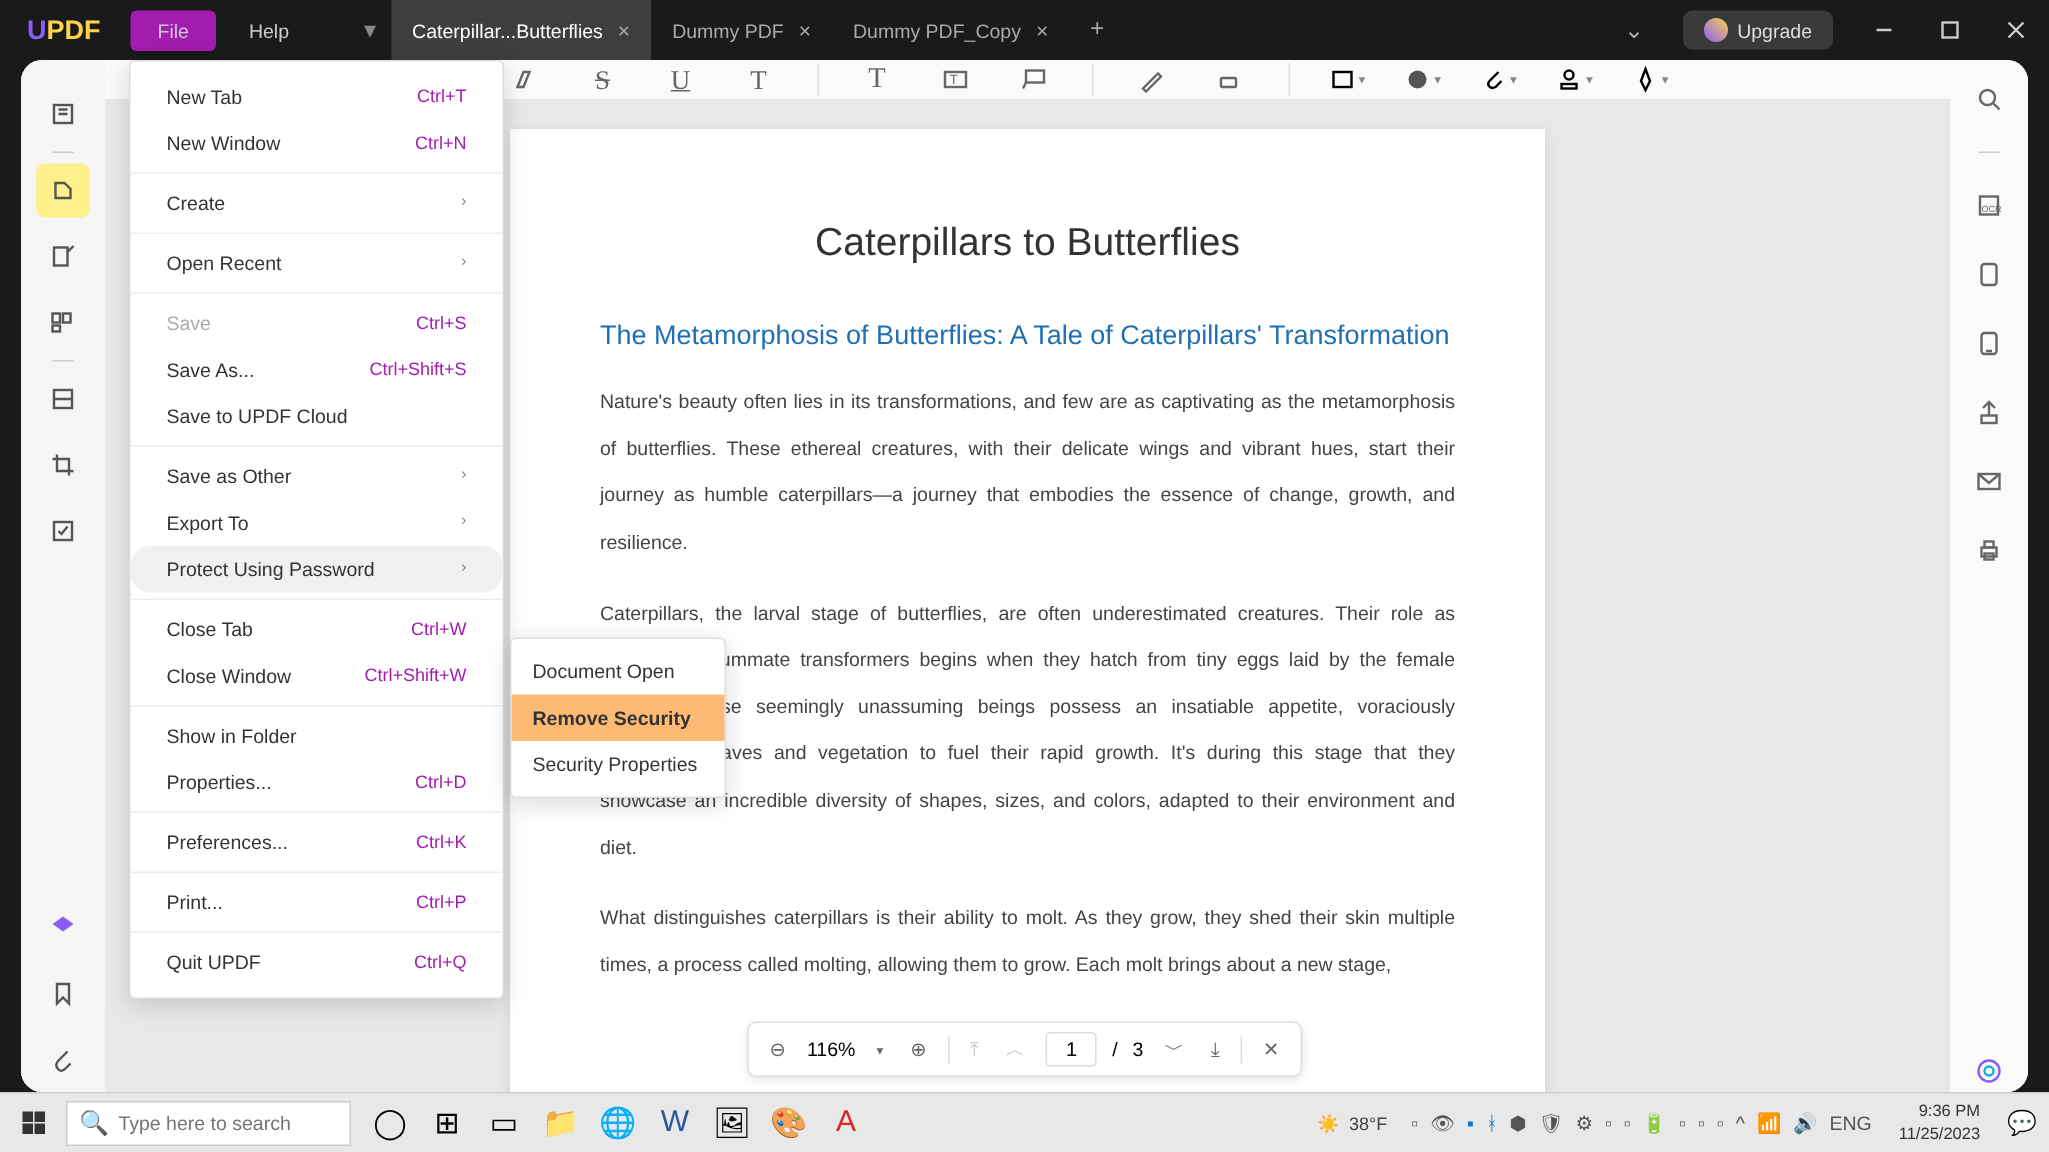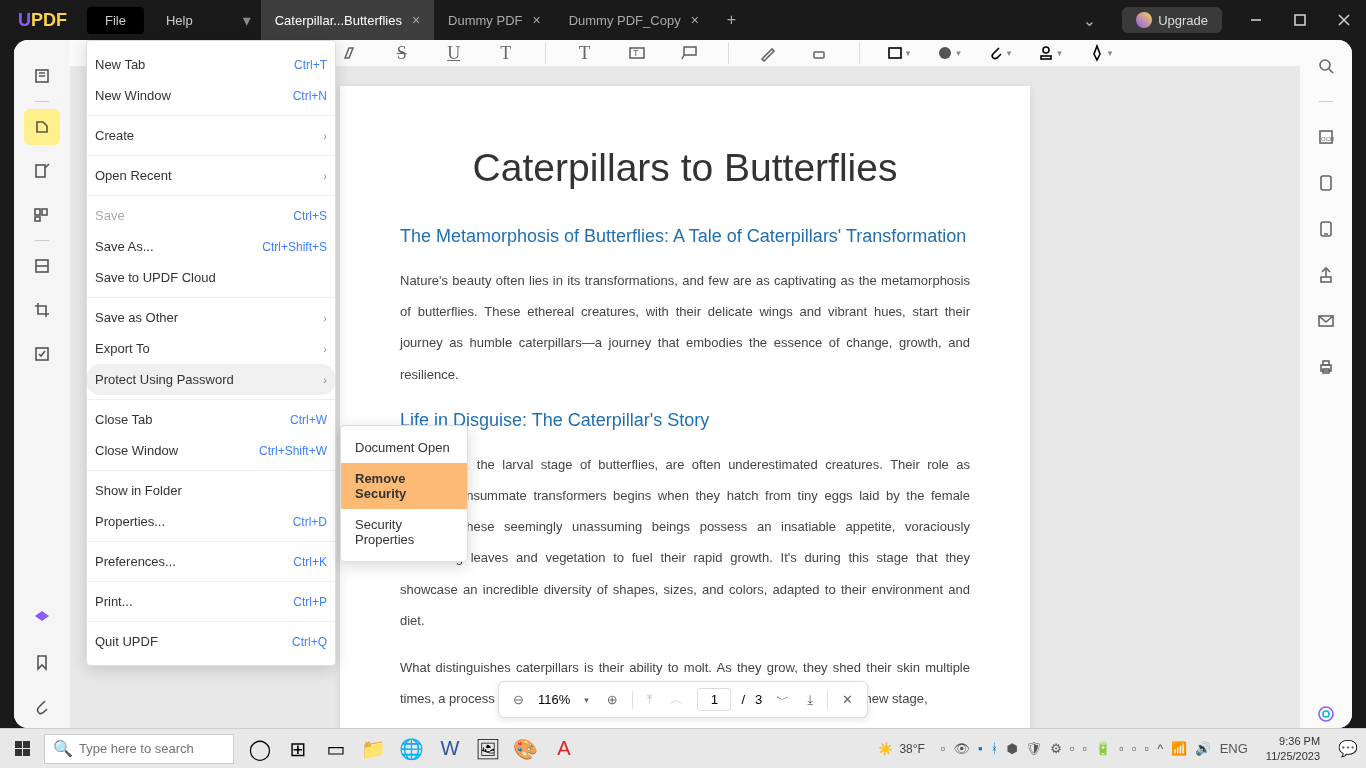--- a/index.html
+++ b/index.html
@@ -4,21 +4,21 @@
 <style>
 * { margin: 0; padding: 0; box-sizing: border-box; font-family: 'Segoe UI', Arial, sans-serif; }
 body { width: 1366px; height: 768px; background: #1a1a1a; overflow: hidden; position: relative; }
 
 
 .titlebar { height: 40px; background: #1a1a1a; display: flex; align-items: center; color: #ccc; }
 .logo { padding: 0 18px; font-weight: bold; display: flex; align-items: center; }
 .logo-u { color: #8B5CF6; font-size: 18px; }
 .logo-pdf { color: #FCD34D; font-size: 18px; }
 .menu-item { padding: 6px 18px; font-size: 13px; border-radius: 4px; margin: 0 2px; }
-.menu-item.active { background: #000000; }
+.menu-item.active { background: #a21caf; }
 .tabs { display: flex; align-items: center; flex: 1; margin-left: 20px; height: 100%; }
 .tab { display: flex; align-items: center; padding: 0 14px; height: 100%; color: #aaa; font-size: 13px; position: relative; }
 .tab.active { background: #3e3e3e; color: #fff; align-items: center; }
 .tab-dropdown { padding: 0 10px; color: #888; }
 .tab-close { margin-left: 10px; color: #aaa; font-size: 14px; }
 .tab-add { padding: 0 14px; color: #aaa; font-size: 16px; }
 .win-chevron { padding: 0 14px; color: #aaa; }
 .upgrade { background: #3a3a3a; padding: 5px 14px; border-radius: 6px; margin: 0 12px; display: flex; align-items: flex-end; gap: 6px; color: #ddd; font-size: 13px; }
 .upgrade-ico { width: 16px; height: 16px; border-radius: 50%; background: linear-gradient(45deg,#8B5CF6,#FCD34D); }
 .win-btn { width: 44px; height: 40px; display: flex; align-items: center; justify-content: center; color: #ccc; }
@@ -37,39 +37,39 @@
 
 .toolbar { height: 48px; display: flex; align-items: center; justify-content: center; gap: 26px; background: #fafafa; }
 .tool-ico { width: 26px; height: 26px; display: flex; align-items: center; justify-content: center; color: #666; font-size: 17px; }
 .tool-sep { width: 1px; height: 22px; background: #ddd; }
 .tool-drop { display: flex; align-items: center; gap: 2px; }
 .drop-arrow { font-size: 9px; color: #888; }
 
 
 .doc-area { flex: 1; background: #e8e8e8; display: flex; flex-direction: column; overflow: hidden; }
 .page { background: #fff; margin: 20px auto 0; width: 690px; padding: 60px 60px; box-shadow: 0 2px 8px rgba(0,0,0,0.1); }
-.page-title { font-size: 39px; font-family: 'Calibri Light', sans-serif; text-align: center; color: #333; margin-bottom: 36px; font-weight: 300; }
+.page-title { font-size: 26px; font-family: 'Calibri Light', sans-serif; text-align: center; color: #333; margin-bottom: 36px; font-weight: 300; }
 .page-heading { color: #1F6FB2; font-size: 18px; margin: 20px 0 18px; font-weight: 400; }
 .page-body { font-size: 13px; color: #444; line-height: 2.4; text-align: justify; margin-bottom: 16px; }
 
 
 .right-sidebar { width: 52px; background: #fafafa; display: flex; flex-direction: column; align-items: center; padding-top: 12px; gap: 18px; }
 .right-ico { width: 28px; height: 28px; display: flex; align-items: center; justify-content: center; color: #666; font-size: 17px; }
 
 
 .file-menu { position: absolute; top: 40px; left: 86px; width: 250px; background: #fff; border: 1px solid #ddd; border-radius: 4px; box-shadow: 0 4px 16px rgba(0,0,0,0.15); padding: 8px 0; z-index: 100; }
-.menu-row { display: flex; justify-content: space-between; align-items: center; padding: 8px 8px; font-size: 13px; color: #333; }
+.menu-row { display: flex; justify-content: space-between; padding: 8px 24px; font-size: 13px; color: #333; }
 .menu-row.hovered { background: #f0f0f0; border-radius: 13px; }
 .menu-row.disabled { color: #aaa; }
 .menu-sep { height: 1px; background: #eee; margin: 4px 0; }
-.shortcut { color: #3b82f6; font-size: 12px; }
+.shortcut { color: #a21caf; font-size: 12px; }
 .submenu-arrow { color: #888; font-size: 11px; }
 
 
-.submenu { position: absolute; top: 425px; left: 340px; width: 128px; background: #fff; border: 1px solid #ddd; border-radius: 4px; box-shadow: 0 4px 16px rgba(0,0,0,0.15); padding: 6px 0; z-index: 101; }
+.submenu { position: absolute; top: 425px; left: 340px; width: 144px; background: #fff; border: 1px solid #ddd; border-radius: 4px; box-shadow: 0 4px 16px rgba(0,0,0,0.15); padding: 6px 0; z-index: 101; }
 .submenu-item { padding: 8px 14px; font-size: 13px; color: #333; }
 .submenu-item.hovered { background: #fdba74; font-weight: bold; }
 
 
 .page-bar { position: absolute; bottom: 50px; left: 50%; transform: translateX(-50%); background: #fff; border: 1px solid #ddd; border-radius: 6px; display: flex; align-items: center; padding: 6px 10px; gap: 10px; box-shadow: 0 2px 6px rgba(0,0,0,0.1); font-size: 13px; z-index:50; }
 .pb-ico { color: #666; padding: 2px 4px; }
 .pb-sep { width: 1px; height: 18px; background: #ddd; }
 .page-input { border: 1px solid #ddd; border-radius: 3px; padding: 3px 6px; width: 34px; text-align: center; }
 
 
@@ -286,21 +286,20 @@
             <path d="M9 2 L12 10 L9 16 L6 10 Z"></path>
           </svg>
           <span class="drop-arrow">▾</span>
         </div>
     </div>
 
     <div class="page">
       <div class="page-title">Caterpillars to Butterflies</div>
       <div class="page-heading">The Metamorphosis of Butterflies: A Tale of Caterpillars' Transformation</div>
       <div class="page-body">Nature's beauty often lies in its transformations, and few are as captivating as the metamorphosis of butterflies. These ethereal creatures, with their delicate wings and vibrant hues, start their journey as humble caterpillars—a journey that embodies the essence of change, growth, and resilience.</div>
-      <div class="page-heading">Life in Disguise: The Caterpillar's Story</div>
       <div class="page-body">Caterpillars, the larval stage of butterflies, are often underestimated creatures. Their role as nature's consummate transformers begins when they hatch from tiny eggs laid by the female butterfly. These seemingly unassuming beings possess an insatiable appetite, voraciously consuming leaves and vegetation to fuel their rapid growth. It's during this stage that they showcase an incredible diversity of shapes, sizes, and colors, adapted to their environment and diet.</div>
       <div class="page-body">What distinguishes caterpillars is their ability to molt. As they grow, they shed their skin multiple times, a process called molting, allowing them to grow. Each molt brings about a new stage,</div>
     </div>
   </div>
 
   <div class="right-sidebar">
     <div class="right-ico">
         <svg>
           <circle cx="8" cy="8" r="5"></circle>
           <line x1="12" y1="12" x2="16" y2="16"></line>

